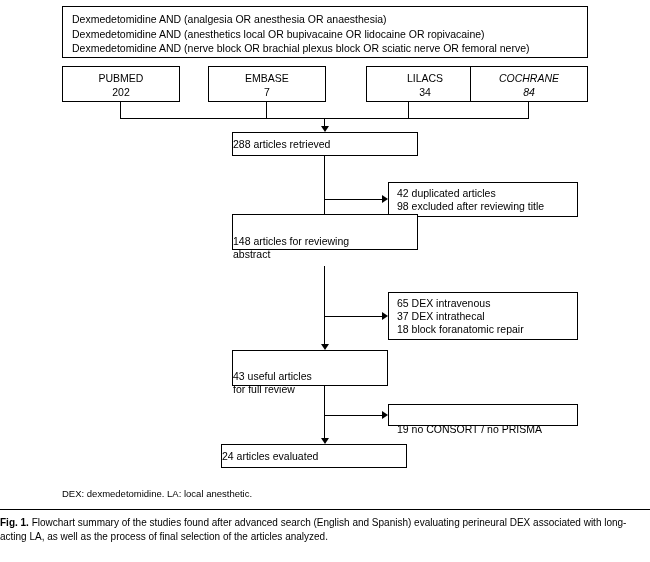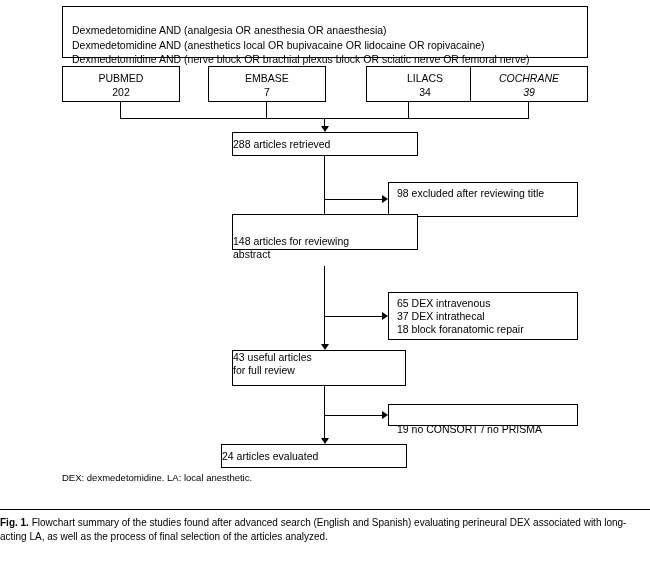--- a/index.html
+++ b/index.html
@@ -32,21 +32,21 @@
   .box .line {
     display: block;
     white-space: nowrap;
   }
   
   #search-box {
     left: 62px;
     top: 6px;
     width: 526px;
     height: 52px;
-    padding: 16px 0 0 9px;
+    padding: 5px 0 0 9px;
     text-align: left;
   }
   #search-box .line { line-height: 14.5px; font-size: 10.5px; }
 
   
   .db-box {
     height: 36px;
     top: 66px;
     text-align: center;
     padding-top: 4px;
@@ -63,22 +63,22 @@
   }
   #retrieved-box {
     left: 232px; top: 132px; width: 186px; height: 24px;
     padding-top: 5px;
   }
   #abstract-box {
     left: 232px; top: 214px; width: 186px; height: 36px;
     padding-top: 20px;
   }
   #useful-box {
-    left: 232px; top: 350px; width: 174px; height: 36px;
-    padding-top: 0;
+    left: 232px; top: 350px; width: 156px; height: 36px;
+    padding-top: 19px;
   }
   #evaluated-box {
     left: 221px; top: 444px; width: 186px; height: 24px;
     padding-top: 5px;
   }
 
   
   .excl-box {
     text-align: left;
     padding: 4px 0 0 8px;
@@ -108,21 +108,21 @@
     width: 0; height: 0;
     border-top: 4px solid transparent;
     border-bottom: 4px solid transparent;
     border-left: 6px solid #000000;
   }
 
   
   #footnote {
     position: absolute;
     left: 62px;
-    top: 472px;
+    top: 488px;
     font-size: 9.5px;
     white-space: nowrap;
   }
 
   
   #caption-rule {
     position: absolute;
     left: 0; top: 509px;
     width: 650px; height: 1px;
     background: #000000;
@@ -155,21 +155,21 @@
   <div class="box db-box" id="db-embase">
     <span class="line">EMBASE</span>
     <span class="line">7</span>
   </div>
   <div class="box db-box" id="db-lilacs">
     <span class="line">LILACS</span>
     <span class="line">34</span>
   </div>
   <div class="box db-box" id="db-cochrane">
     <span class="line">COCHRANE</span>
-    <span class="line">39</span>
+    <span class="line">84</span>
   </div>
 
   <div class="ln vline" style="left:120px; top:102px; height:16px;"></div>
   <div class="ln vline" style="left:266px; top:102px; height:16px;"></div>
   <div class="ln vline" style="left:408px; top:102px; height:16px;"></div>
   <div class="ln vline" style="left:528px; top:102px; height:16px;"></div>
 
   <div class="ln hline" style="left:120px; top:118px; width:409px;"></div>
 
   <div class="ln vline" style="left:324px; top:118px; height:8px;"></div>
@@ -179,20 +179,21 @@
     <span class="line">288 articles retrieved</span>
   </div>
 
   <div class="ln vline" style="left:324px; top:156px; height:68px;"></div>
   <div class="arrow-down" style="left:321px; top:224px;"></div>
 
   <div class="ln hline" style="left:324px; top:199px; width:58px;"></div>
   <div class="arrow-right" style="left:382px; top:195px;"></div>
 
   <div class="box excl-box" id="excl1-box">
+    <span class="line">42 duplicated articles</span>
     <span class="line">98 excluded after reviewing title</span>
   </div>
 
   <div class="box main-box" id="abstract-box">
     <span class="line">148 articles for reviewing</span>
     <span class="line">abstract</span>
   </div>
 
   <div class="ln vline" style="left:324px; top:266px; height:78px;"></div>
   <div class="arrow-down" style="left:321px; top:344px;"></div>

